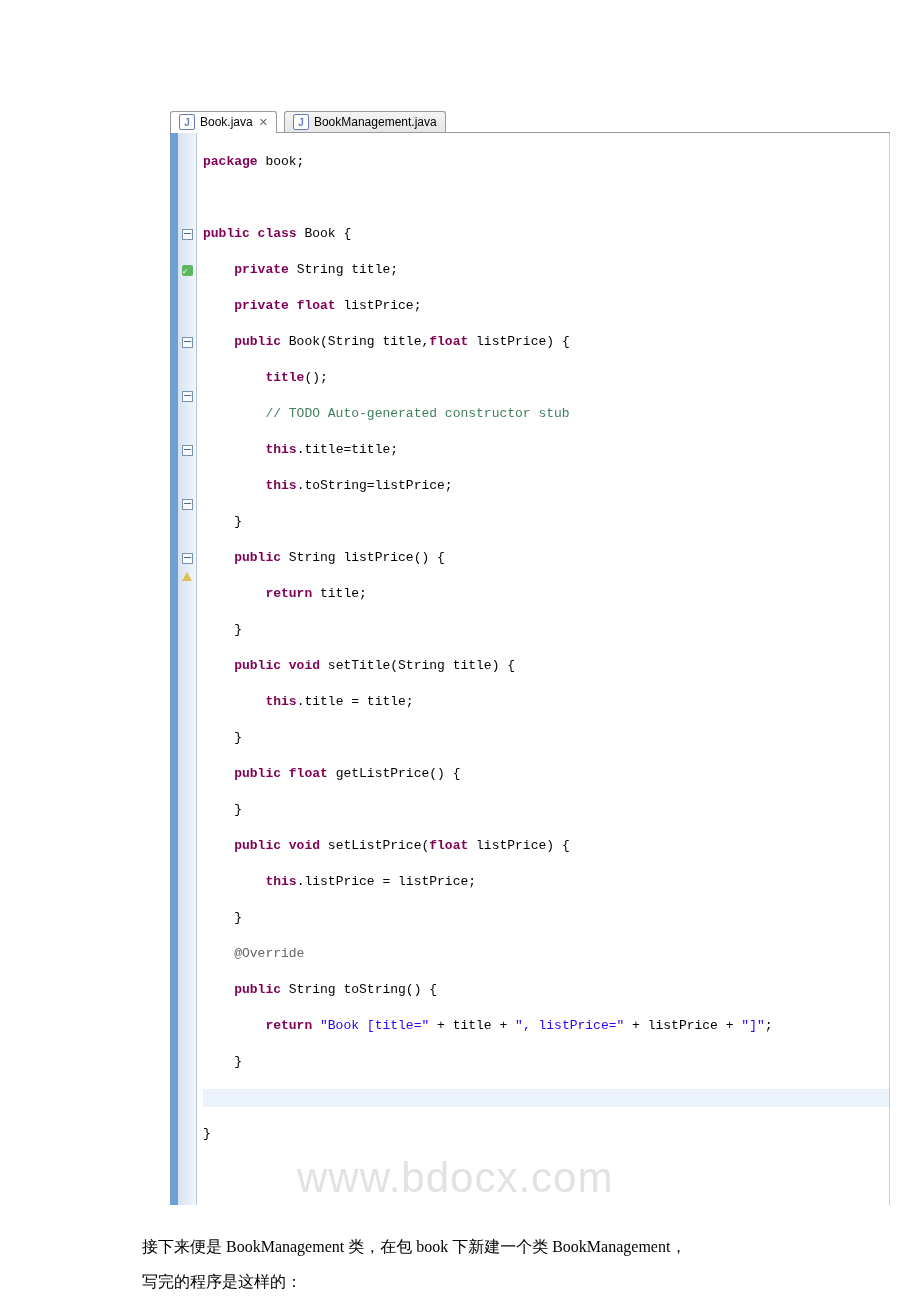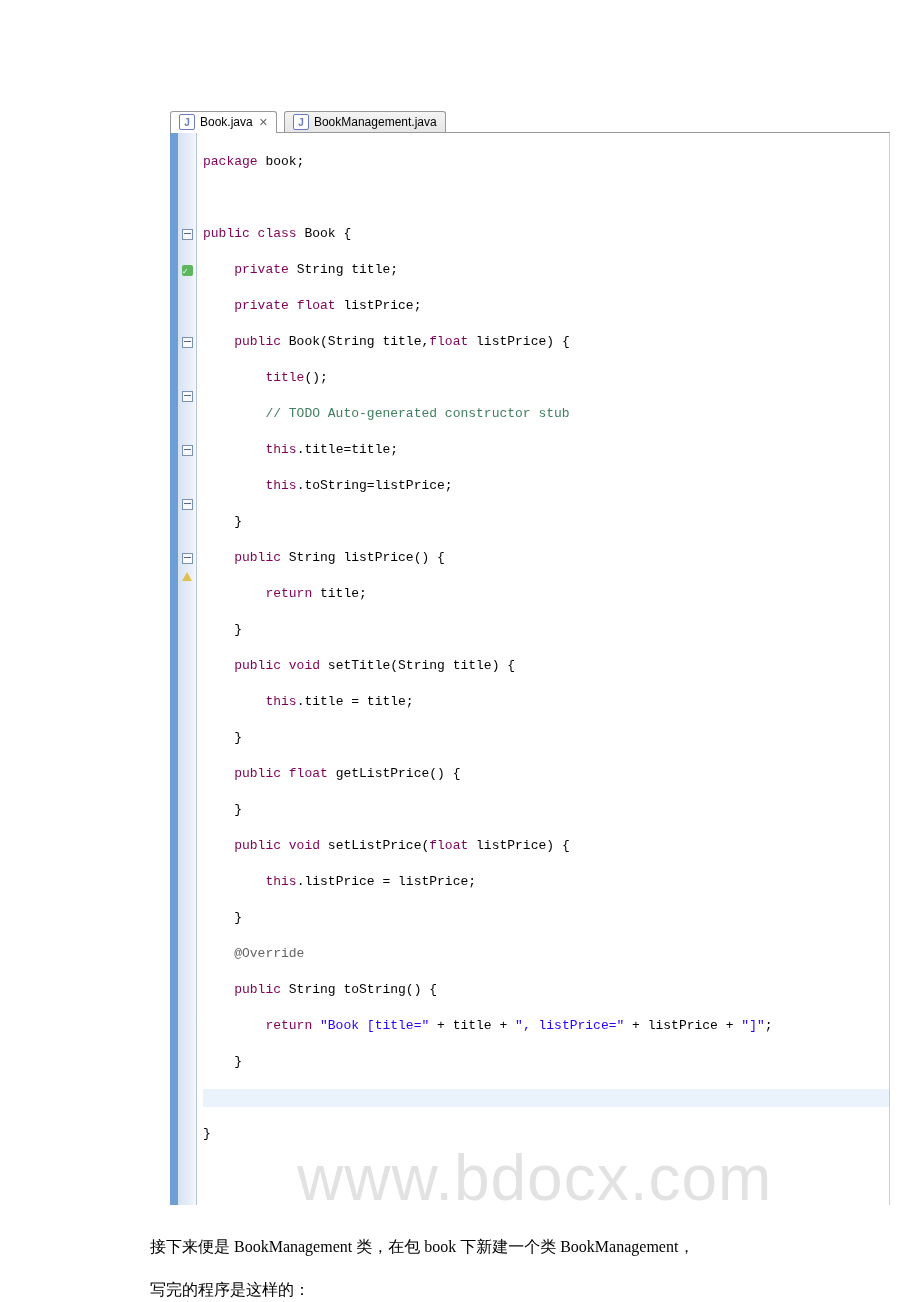--- a/index.html
+++ b/index.html
@@ -149,49 +149,49 @@
     border-bottom: 9px solid #e0c050;
   }
   .code {
     flex: 1;
     padding: 2px 0 8px 6px;
     white-space: pre;
     color: #000;
     position: relative;
     background: #fff;
   }
-  .kw { color: #7f0055; font-weight: normal; }
+  .kw { color: #7f0055; font-weight: bold; }
   .ann { color: #646464; margin-top: 9px; }
   .cmt { color: #3f7f5f; }
   .str { color: #2a00ff; }
   .highlight-line {
     background: #eaf3fb;
     display: inline-block;
     width: 100%;
   }
   .watermark {
     position: absolute;
     bottom: 18px;
     left: 100px;
-    font-size: 64px;
+    font-size: 42px;
     font-family: Arial, sans-serif;
     color: rgba(150,150,150,0.28);
     font-weight: normal;
     letter-spacing: 1px;
     pointer-events: none;
   }
   .code-line { display: block; min-height: 18px; }
   .body-text {
     margin: 24px 0 0 142px;
     width: 700px;
     font-size: 16px;
     line-height: 2.2;
     color: #000;
   }
-  .body-text p { margin: 8px; }
+  .body-text p { margin: 0; }
 </style>
 </head>
 <body>
 
 <div class="page">
 
   <div class="screenshot-wrapper">
 
     <div class="tab-bar">
       <div class="tab active">

